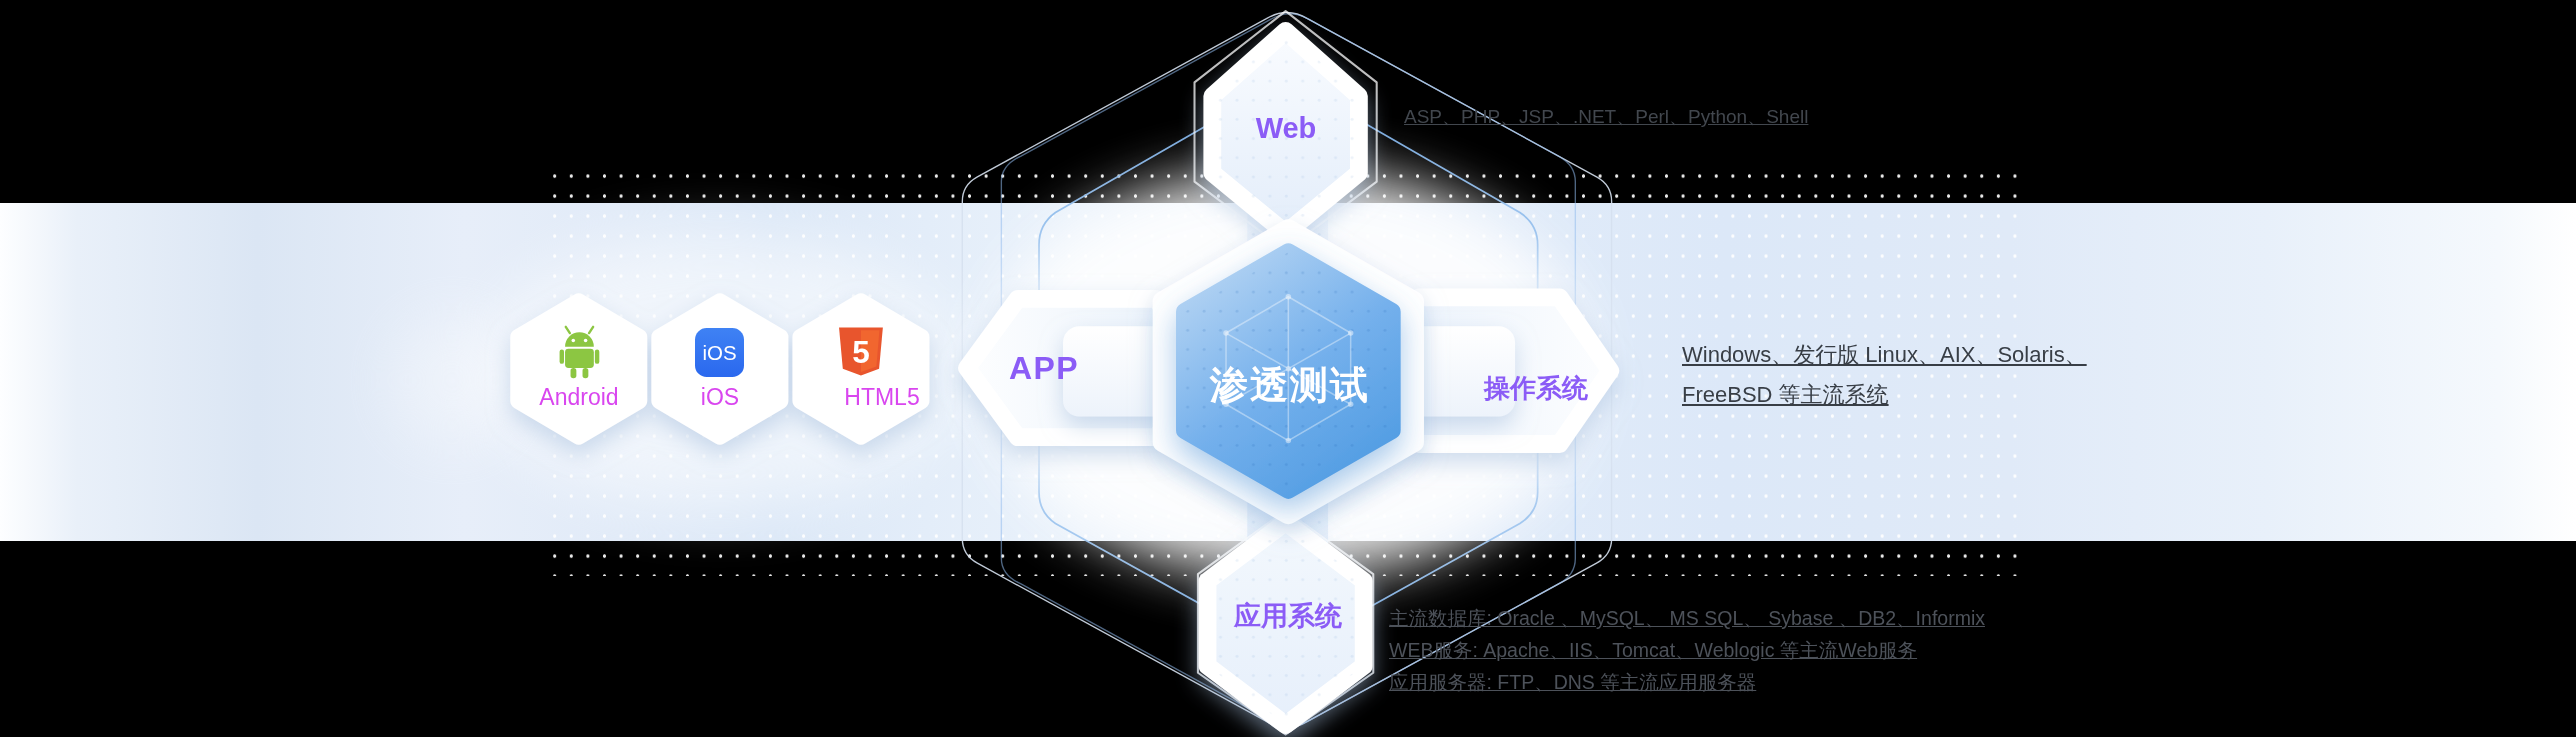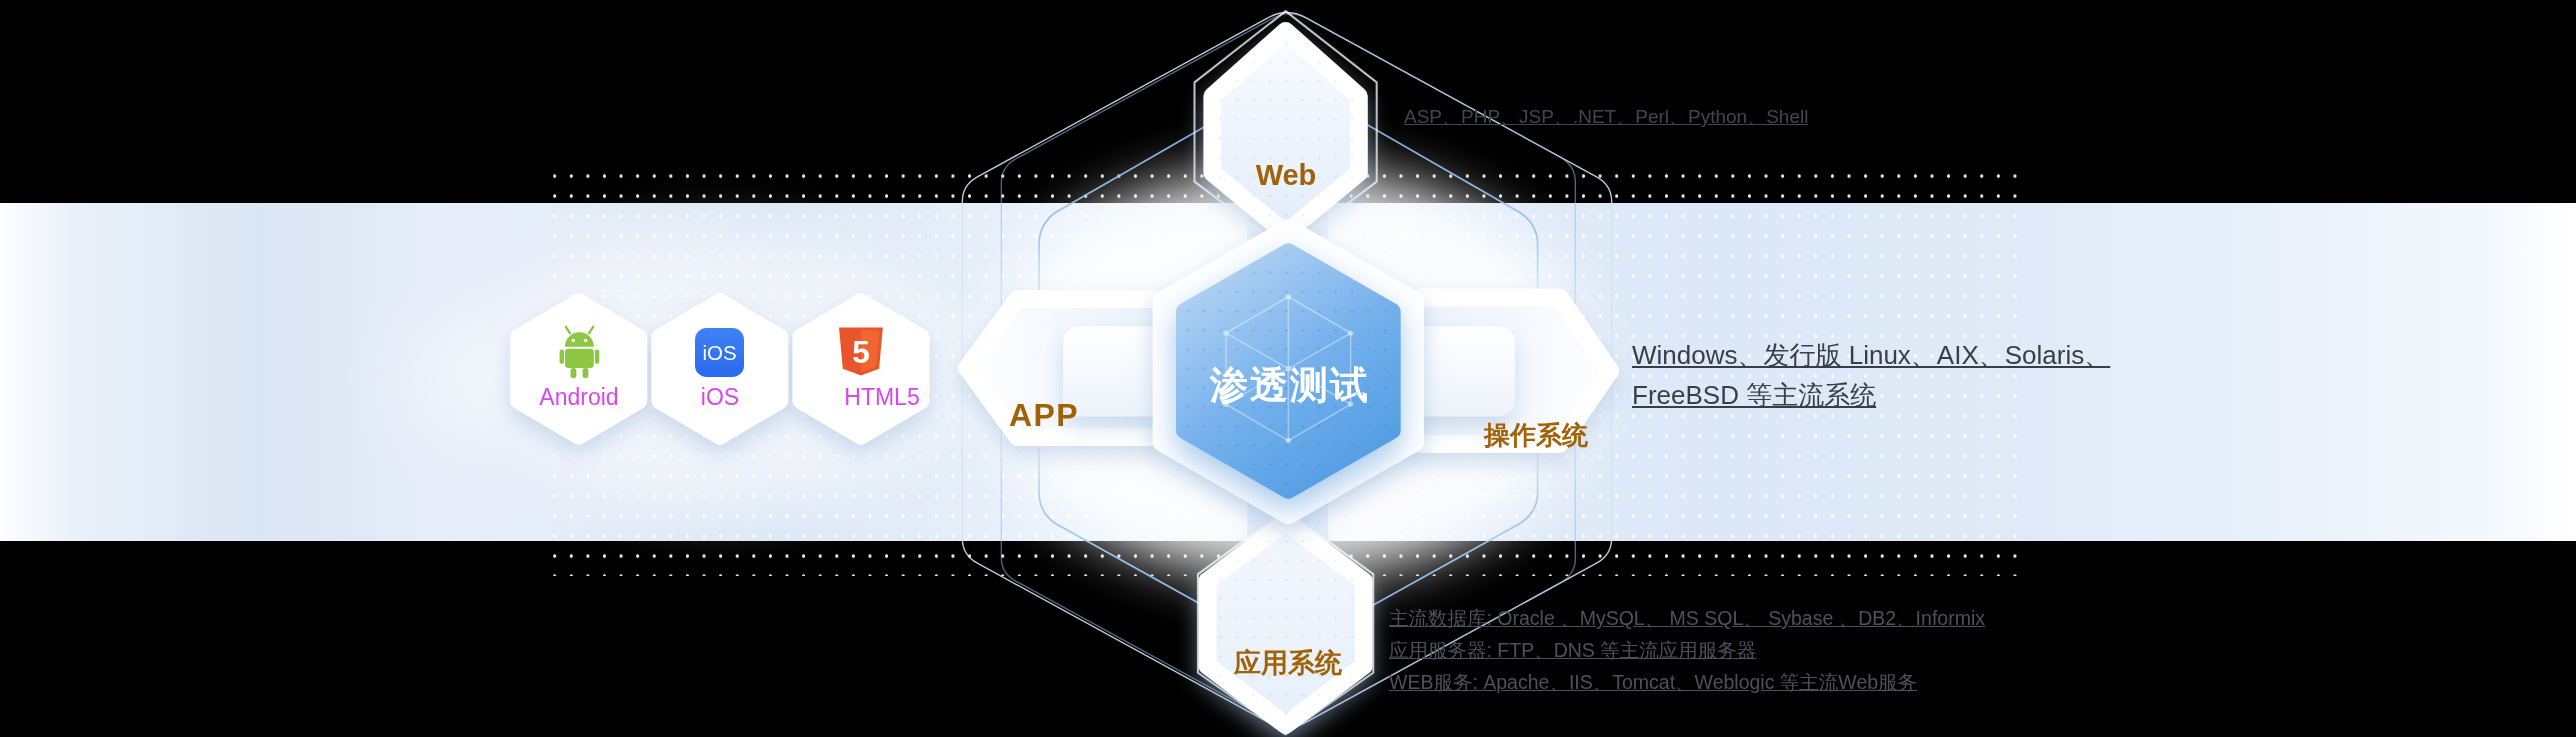--- a/index.html
+++ b/index.html
@@ -7,26 +7,26 @@
        font-family:"Liberation Sans","DejaVu Sans",sans-serif;}
   .band{position:absolute;left:0;top:203px;width:2576px;height:338px;
     background:linear-gradient(90deg,#fdfeff 0%,#e9f0f9 3%,#dbe6f4 10%,#e7eef9 18%,
       #dce8f7 30%,#eaf2fb 42%,#e2ecf9 55%,#dce8f8 67%,#e0eaf8 78%,#e8f0fa 88%,
       #f5f9fd 97%,#ffffff 100%);}
   .dotgrid{position:absolute;left:545px;top:162px;width:1481px;height:414px;
     background-image:radial-gradient(circle,rgba(255,255,255,.92) 1.4px,rgba(255,255,255,0) 2px);
     background-size:16.6px 20px;background-position:1.4px 4.1px;}
   svg.scene{position:absolute;left:0;top:0;}
   .lbl{position:absolute;transform:translate(-50%,-50%);white-space:nowrap;}
-  .node-label{color:#a16207;font-weight:700;margin-top:47px;}
+  .node-label{color:#8b5cf6;font-weight:700;}
   .center-label{color:#ffffff;font-weight:700;font-size:38px;letter-spacing:2.1px;}
   .ann{position:absolute;white-space:nowrap;}
   .ann div{white-space:nowrap;text-decoration:underline;}
   .ann-web{left:1404px;top:101px;font-size:19px;line-height:31.5px;color:#42474e;}
-  .ann-os{left:1632px;top:335px;font-size:26px;line-height:40px;color:#383e46;}
+  .ann-os{left:1682px;top:335px;font-size:22px;line-height:40px;color:#383e46;}
   .ann-app{left:1389px;top:602px;font-size:19.5px;line-height:32px;color:#4d525a;}
   .plat-label{position:absolute;transform:translateX(-50%);top:384px;
     font-size:23px;color:#d946ef;}
   .ios-badge{position:absolute;left:695px;top:328px;width:49px;height:49px;
     border-radius:11.6px;background:linear-gradient(180deg,#3f82f4,#2a68ee);
     color:#fff;font-size:20.5px;font-weight:500;display:flex;align-items:center;
     justify-content:center;}
 </style>
 </head>
 <body>
@@ -174,16 +174,16 @@
 
 <div class="ann ann-web">
   <div>ASP、PHP、JSP、.NET、Perl、Python、Shell</div>
 </div>
 <div class="ann ann-os">
   <div>Windows、发行版 Linux、AIX、Solaris、</div>
   <div>FreeBSD 等主流系统</div>
 </div>
 <div class="ann ann-app">
   <div>主流数据库: Oracle 、MySQL、 MS SQL、 Sybase 、DB2、Informix</div>
+  <div>WEB服务: Apache、IIS、Tomcat、Weblogic 等主流Web服务</div>
   <div>应用服务器: FTP、DNS 等主流应用服务器</div>
-  <div>WEB服务: Apache、IIS、Tomcat、Weblogic 等主流Web服务</div>
 </div>
 
 
 </body></html>

